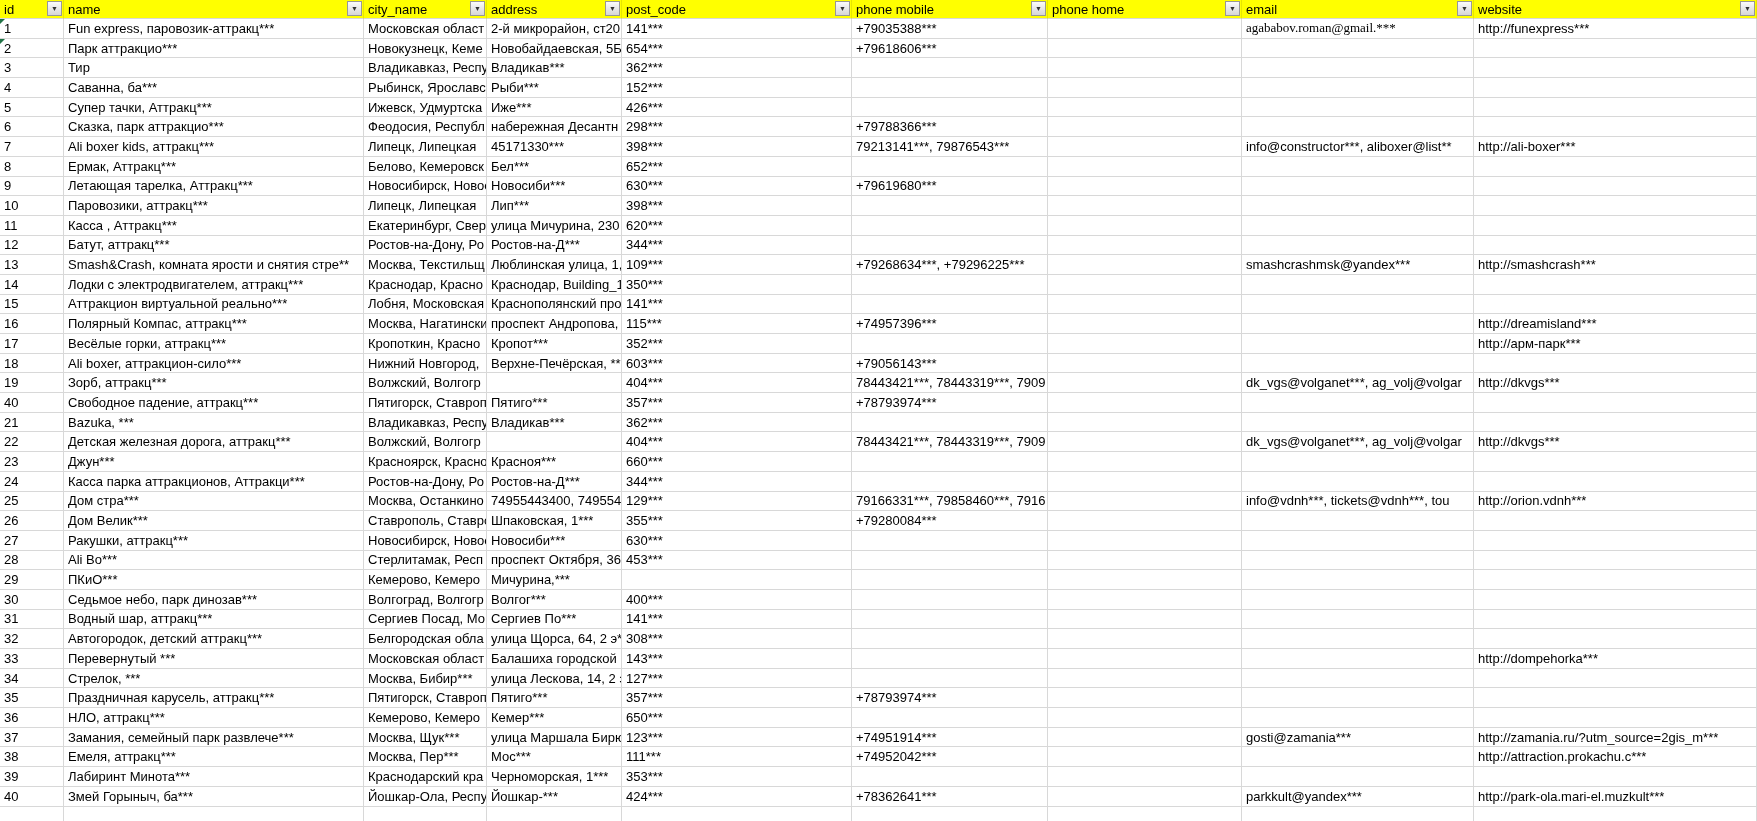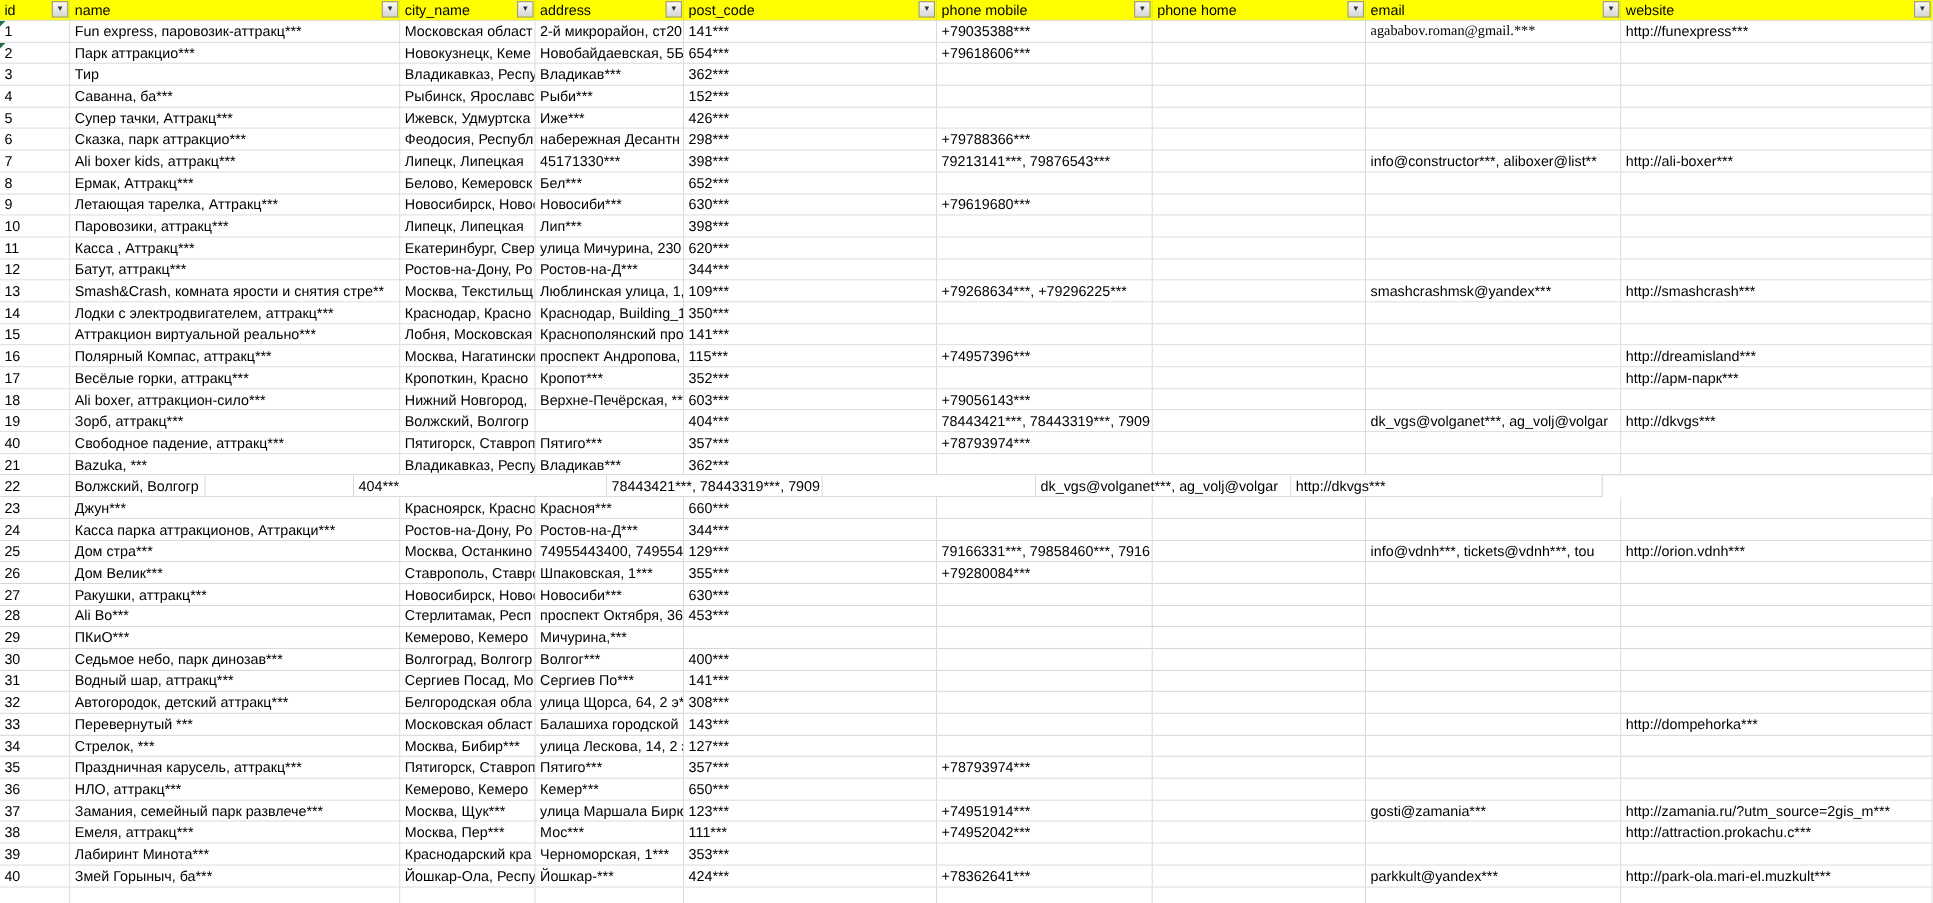--- a/index.html
+++ b/index.html
@@ -294,20 +294,21 @@
         <div class="cell" style="width: 123px;">Владикавказ, Респу</div>
         <div class="cell" style="width: 135px;">Владикав***</div>
         <div class="cell" style="width: 230px;">362***</div>
         <div class="cell" style="width: 196px;"></div>
         <div class="cell" style="width: 194px;"></div>
         <div class="cell" style="width: 232px;"></div>
         <div class="cell" style="width: 283px;"></div>
       </div>
       <div class="row r">
         <div class="cell" style="width: 64px;">22</div>
+        <div class="cell" style="width: 300px;">Детская железная дорога, аттракц***</div>
         <div class="cell" style="width: 123px;">Волжский, Волгогр</div>
         <div class="cell" style="width: 135px;"></div>
         <div class="cell" style="width: 230px;">404***</div>
         <div class="cell" style="width: 196px;">78443421***, 78443319***, 7909</div>
         <div class="cell" style="width: 194px;"></div>
         <div class="cell" style="width: 232px;">dk_vgs@volganet***, ag_volj@volgar</div>
         <div class="cell" style="width: 283px;">http://dkvgs***</div>
       </div>
       <div class="row r">
         <div class="cell" style="width: 64px;">23</div>

